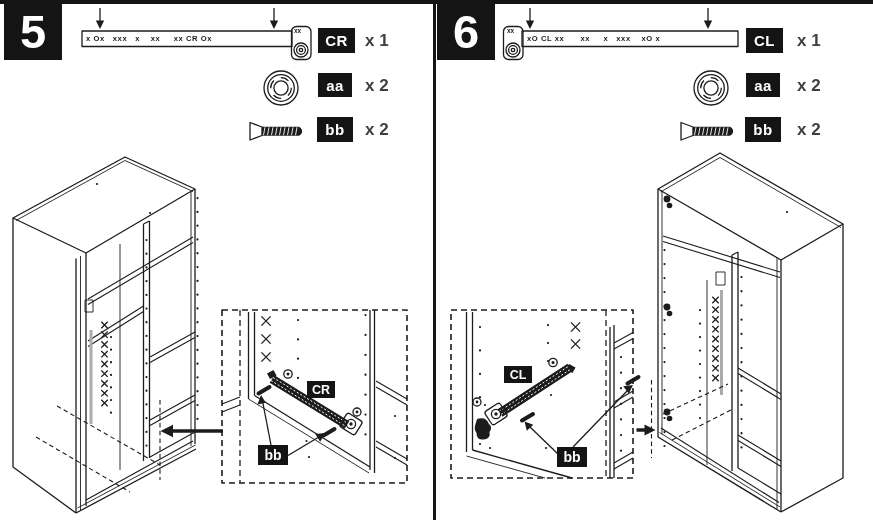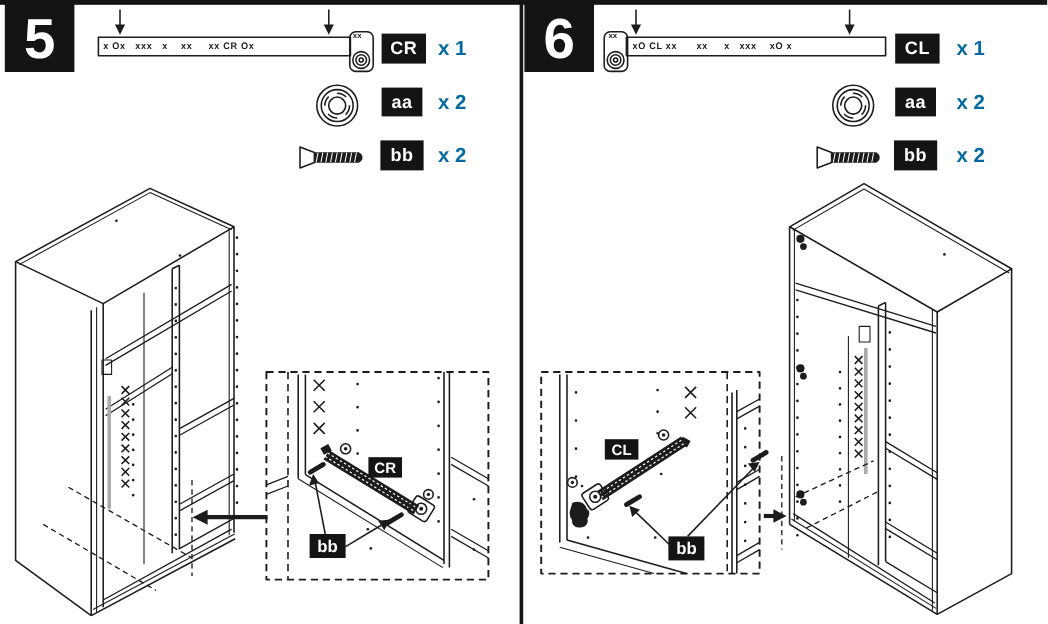--- a/index.html
+++ b/index.html
@@ -16,21 +16,21 @@
   .dots{stroke-width:2.2;stroke-linecap:round;}
   .whiteln{stroke:#ffffff;fill:none;}
   .grayln{stroke:#ababab;stroke-width:3;fill:none;}
   .thick{stroke-width:3.5;}
   .screwtick{stroke-width:4;stroke-linecap:round;}
   .railshaft{stroke-width:9;stroke-linecap:butt;}
   .stepbox{background:#141414;color:#fff;display:flex;align-items:center;justify-content:center;
            font-weight:bold;font-size:47px;}
   .partbox{background:#141414;color:#fff;display:flex;align-items:center;justify-content:center;
            font-weight:bold;font-size:15px;letter-spacing:0.5px;}
-  .countlbl{font-weight:bold;font-size:17px;color:#0369a1;white-space:pre;}
+  .countlbl{font-weight:bold;font-size:17px;color:#404040;white-space:pre;}
   .detlbl{background:#141414;color:#fff;display:flex;align-items:center;justify-content:center;
           font-weight:bold;}
   .railmarks{font-size:8px;color:#1c1c1c;white-space:pre;letter-spacing:0.6px;font-weight:bold;
              transform:scale(0.95,1);transform-origin:left top;}
   .capmarks{font-size:6.5px;color:#1c1c1c;letter-spacing:0px;font-weight:bold;}
   .topline{background:#141414;}
   .vdivider{background:#141414;}
 </style>
 </head>
 <body>

